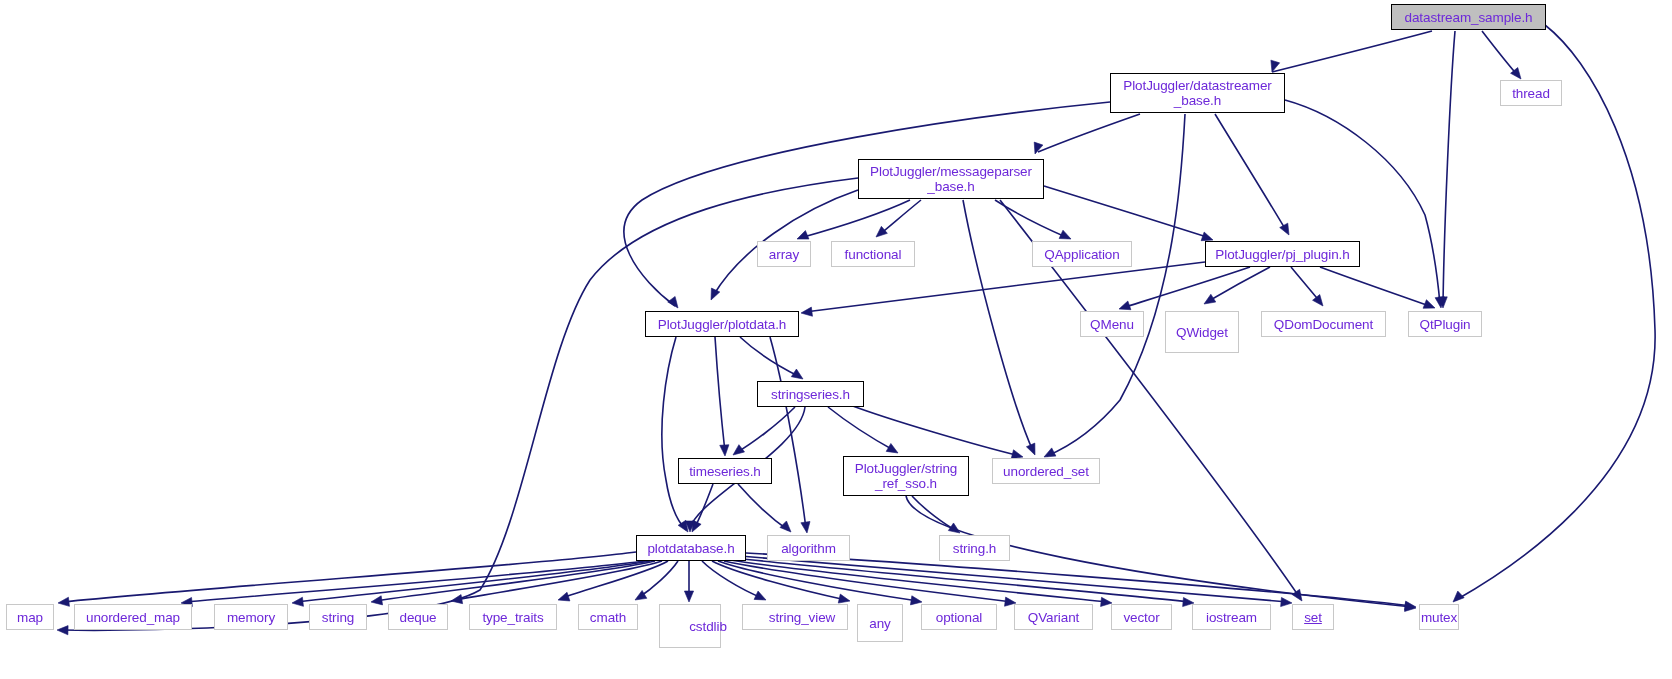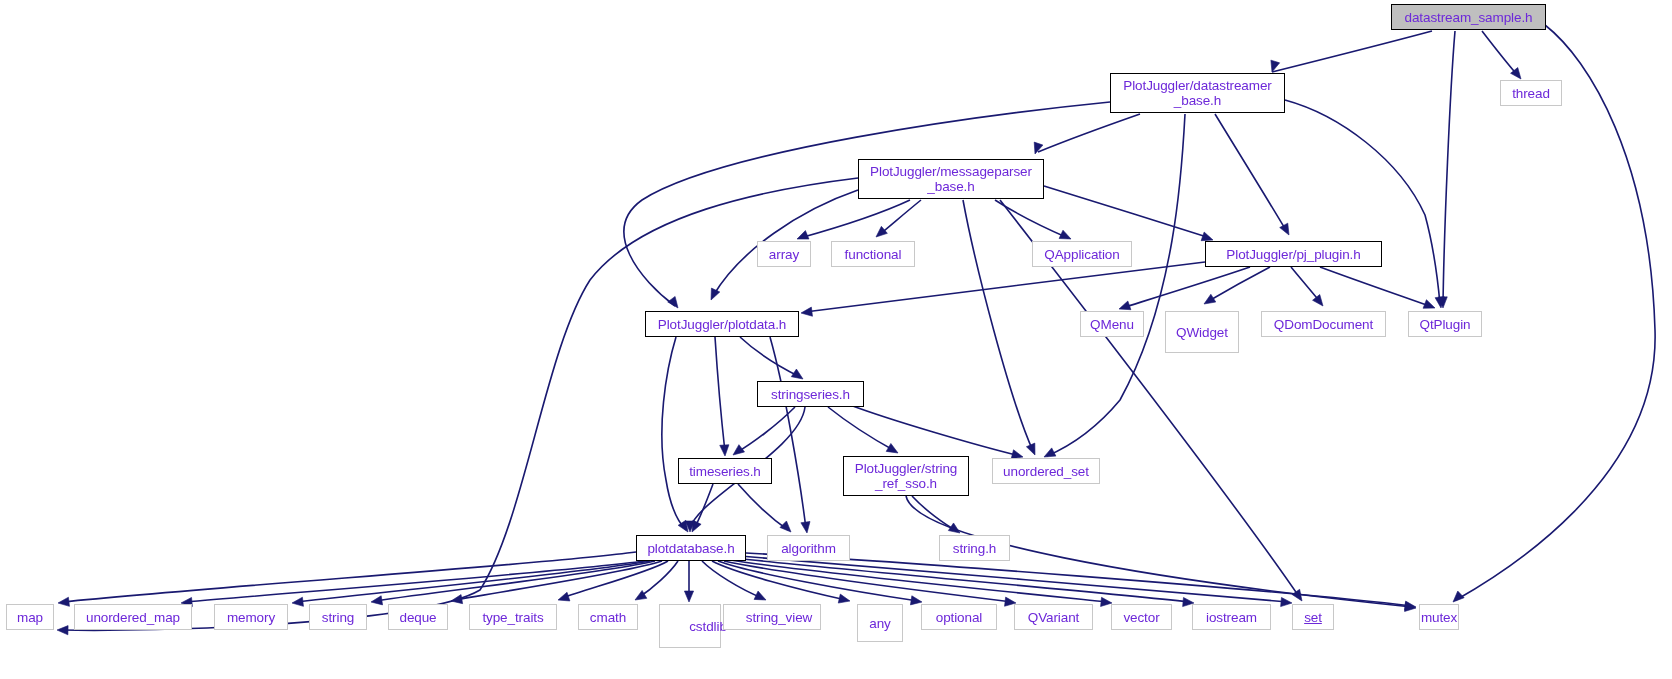--- a/index.html
+++ b/index.html
@@ -170,21 +170,21 @@
   <div id="nodes-layer">
       <div class="node current" style="left: 1391px; top: 4px; width: 155px; height: 26px;"><span class="node-label">datastream_sample.h</span></div>
       <div class="node" style="left: 1500px; top: 80px; width: 62px; height: 26px;"><span class="node-label">thread</span></div>
       <div class="node strong" style="left: 1110px; top: 73px; width: 175px; height: 40px;"><span class="node-label">PlotJuggler/datastreamer
 _base.h</span></div>
       <div class="node strong" style="left: 858px; top: 159px; width: 186px; height: 40px;"><span class="node-label">PlotJuggler/messageparser
 _base.h</span></div>
       <div class="node" style="left: 757px; top: 241px; width: 54px; height: 26px;"><span class="node-label">array</span></div>
       <div class="node" style="left: 831px; top: 241px; width: 84px; height: 26px;"><span class="node-label">functional</span></div>
       <div class="node" style="left: 1032px; top: 241px; width: 100px; height: 26px;"><span class="node-label">QApplication</span></div>
-      <div class="node strong" style="left: 1205px; top: 241px; width: 177px; height: 26px; text-align: center;"><span class="node-label">PlotJuggler/pj_plugin.h</span></div>
+      <div class="node strong" style="left: 1205px; top: 241px; width: 155px; height: 26px; text-align: center;"><span class="node-label">PlotJuggler/pj_plugin.h</span></div>
       <div class="node strong" style="left: 645px; top: 311px; width: 154px; height: 26px;"><span class="node-label">PlotJuggler/plotdata.h</span></div>
       <div class="node" style="left: 1080px; top: 311px; width: 64px; height: 26px;"><span class="node-label">QMenu</span></div>
       <div class="node" style="left: 1165px; top: 311px; width: 74px; height: 42px;"><span class="node-label">QWidget</span></div>
       <div class="node" style="left: 1261px; top: 311px; width: 125px; height: 26px;"><span class="node-label">QDomDocument</span></div>
       <div class="node" style="left: 1408px; top: 311px; width: 74px; height: 26px;"><span class="node-label">QtPlugin</span></div>
       <div class="node strong" style="left: 757px; top: 381px; width: 107px; height: 26px;"><span class="node-label">stringseries.h</span></div>
       <div class="node strong" style="left: 678px; top: 458px; width: 94px; height: 26px;"><span class="node-label">timeseries.h</span></div>
       <div class="node strong" style="left: 843px; top: 456px; width: 126px; height: 40px;"><span class="node-label">PlotJuggler/string
 _ref_sso.h</span></div>
       <div class="node" style="left: 992px; top: 458px; width: 108px; height: 26px;"><span class="node-label">unordered_set</span></div>
@@ -192,21 +192,21 @@
       <div class="node" style="left: 767px; top: 535px; width: 83px; height: 26px;"><span class="node-label">algorithm</span></div>
       <div class="node" style="left: 939px; top: 535px; width: 71px; height: 26px;"><span class="node-label">string.h</span></div>
       <div class="node" style="left: 6px; top: 604px; width: 48px; height: 26px;"><span class="node-label">map</span></div>
       <div class="node" style="left: 74px; top: 604px; width: 118px; height: 26px;"><span class="node-label">unordered_map</span></div>
       <div class="node" style="left: 214px; top: 604px; width: 74px; height: 26px;"><span class="node-label">memory</span></div>
       <div class="node" style="left: 309px; top: 604px; width: 58px; height: 26px;"><span class="node-label">string</span></div>
       <div class="node" style="left: 388px; top: 604px; width: 60px; height: 26px;"><span class="node-label">deque</span></div>
       <div class="node" style="left: 469px; top: 604px; width: 88px; height: 26px;"><span class="node-label">type_traits</span></div>
       <div class="node" style="left: 578px; top: 604px; width: 60px; height: 26px;"><span class="node-label">cmath</span></div>
       <div class="node" style="left: 659px; top: 604px; width: 62px; height: 44px; padding-left: 36px;"><span class="node-label">cstdlib</span></div>
-      <div class="node" style="left: 723px; top: 604px; width: 98px; height: 26px; padding-left: 14px;"><span class="node-label">string_view</span></div>
+      <div class="node" style="left: 742px; top: 604px; width: 106px; height: 26px; padding-left: 14px;"><span class="node-label">string_view</span></div>
       <div class="node" style="left: 857px; top: 604px; width: 46px; height: 38px; justify-content: center;"><span class="node-label">any</span></div>
       <div class="node" style="left: 921px; top: 604px; width: 76px; height: 26px; justify-content: center;"><span class="node-label">optional</span></div>
       <div class="node" style="left: 1014px; top: 604px; width: 79px; height: 26px;"><span class="node-label">QVariant</span></div>
       <div class="node" style="left: 1111px; top: 604px; width: 61px; height: 26px;"><span class="node-label">vector</span></div>
       <div class="node" style="left: 1192px; top: 604px; width: 79px; height: 26px;"><span class="node-label">iostream</span></div>
       <div class="node" style="left: 1292px; top: 604px; width: 42px; height: 26px; text-decoration: underline;"><span class="node-label">set</span></div>
       <div class="node" style="left: 1419px; top: 604px; width: 40px; height: 26px;"><span class="node-label">mutex</span></div>
     </div>
 </div>
 

